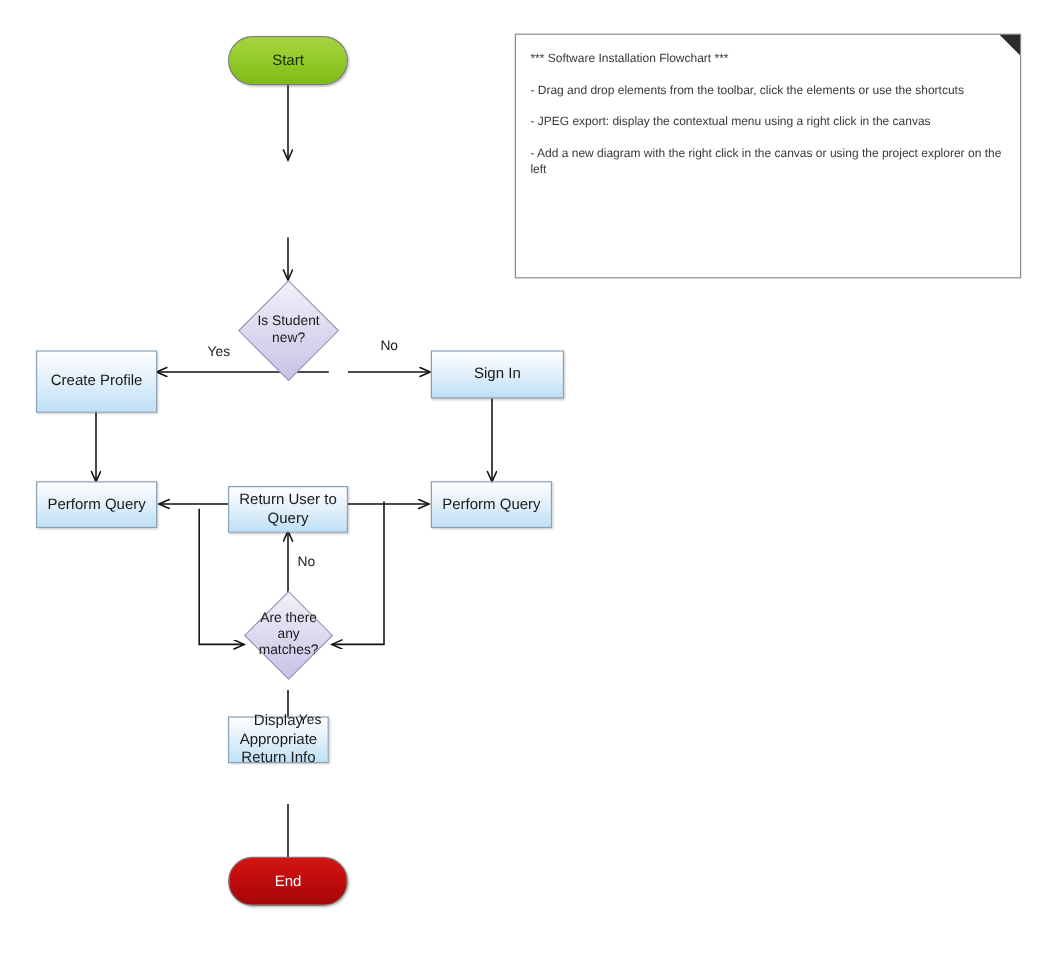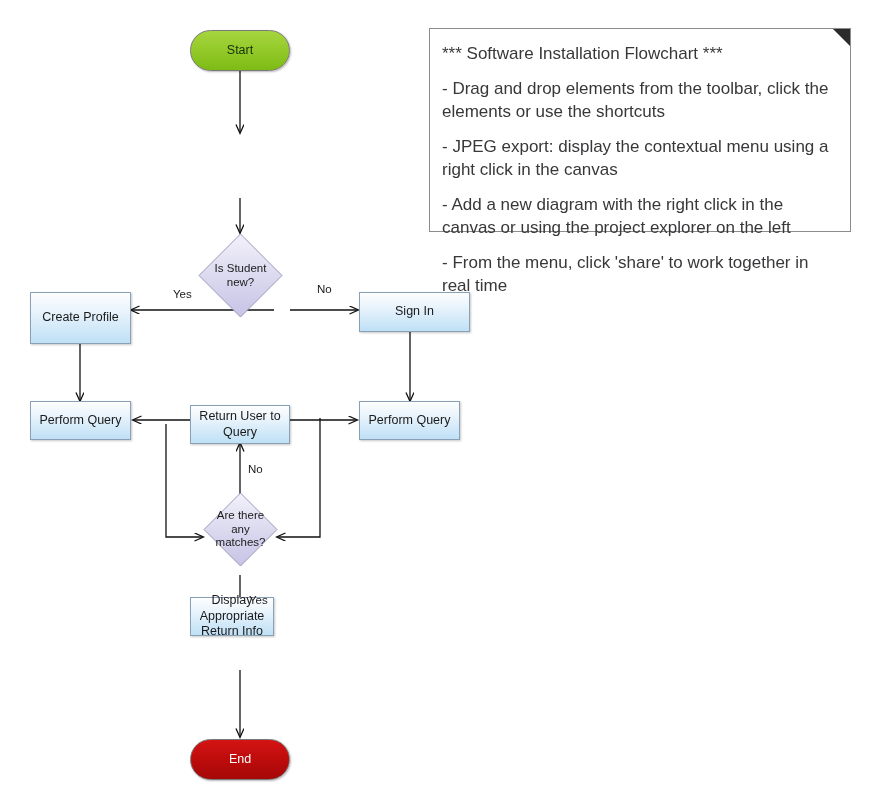--- a/index.html
+++ b/index.html
@@ -74,21 +74,21 @@
     line-height: 1.2;
   }
   
   .note {
     position: absolute;
     box-sizing: border-box;
     background: #ffffff;
     border: 1px solid #8c8c8c;
     z-index: 3;
     padding: 14px 14px 24px 12px;
-    font-size: 17px;
+    font-size: 10px;
     color: #38383a;
     line-height: 1.32;
   }
   .note p {
     margin: 0 0 13px 0;
   }
   .note p:last-child { margin-bottom: 0; }
   .note-fold {
     position: absolute;
     right: 0;
@@ -222,31 +222,30 @@
   </div>
 
   <div class="node process" style="left:190px; top:597px; width:84px; height:39px;">
     <span>
       <span>Display</span><br>
       <span>Appropriate</span><br>
       <span>Return Info</span>
     </span>
   </div>
 
-  <div class="node terminal terminal-end" style="left:190px; top:739px; width:100px; height:41px;">
+  <div class="node terminal terminal-end" style="left:190px; top:714px; width:100px; height:41px;">
     <span>End</span>
   </div>
 
   <div class="edge-label" style="left:173px; top:288px;">Yes</div>
   <div class="edge-label" style="left:317px; top:283px;">No</div>
   <div class="edge-label" style="left:248px; top:463px;">No</div>
   <div class="edge-label" style="left:249px; top:594px;">Yes</div>
 
   <div class="note" style="left:429px; top:28px; width:422px; height:204px;">
     <div class="note-fold"></div>
     <p>*** Software Installation Flowchart ***</p>
     <p>- Drag and drop elements from the toolbar, click the elements or use the shortcuts</p>
     <p>- JPEG export: display the contextual menu using a right click in the canvas</p>
     <p>- Add a new diagram with the right click in the canvas or using the project explorer on the left</p>
-    <p>- From the menu, click 'share' to work together in real time</p>
   </div>
 
 </div>
 
 </body></html>

